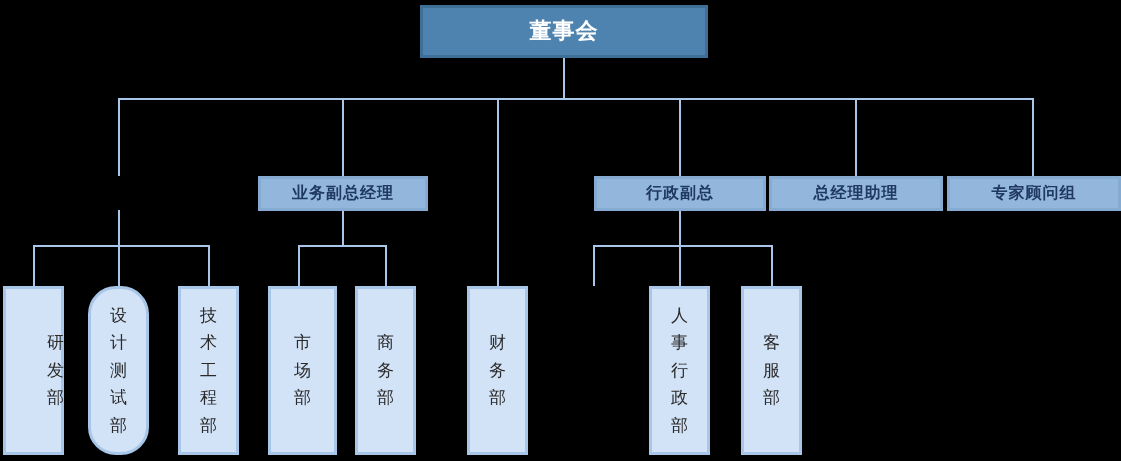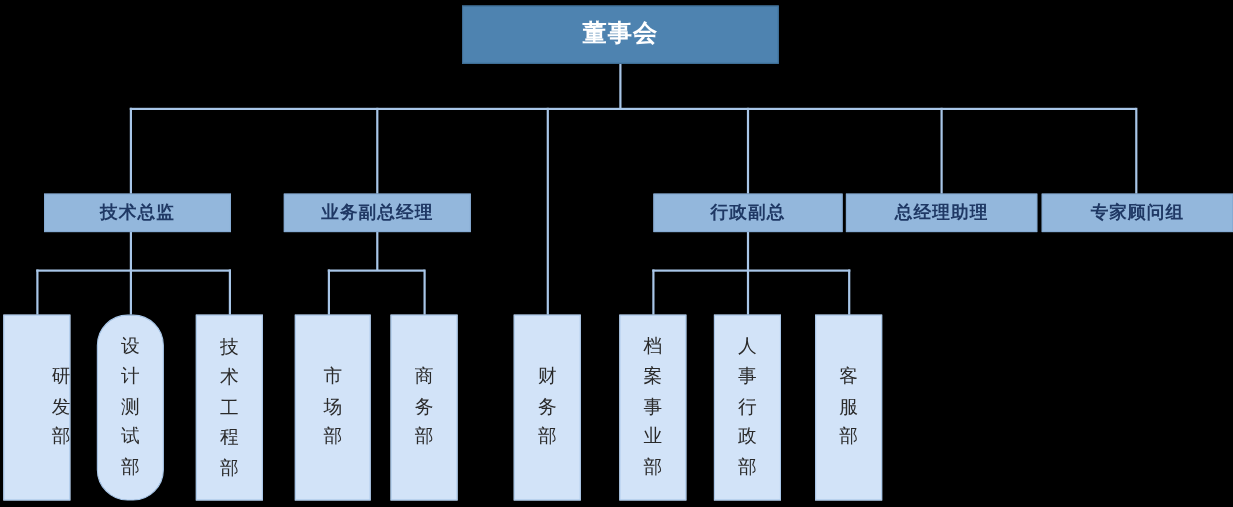--- a/index.html
+++ b/index.html
@@ -26,21 +26,21 @@
   .conn.v { width: 2px; }
 
   
   .node {
     position: absolute;
     box-sizing: border-box;
     display: flex;
     align-items: center;
     justify-content: center;
     text-align: center;
-    border: 1px solid #4c1d95;
+    border: 3px solid #4c1d95;
     line-height: 1.28;
   }
 
   
   .node.level-root {
     background: #4E83B0;
     border-color: #3F6E96;
     color: #FFFFFF;
     font-weight: bold;
     font-size: 22px;
@@ -105,23 +105,20 @@
   <div class="conn v" style="left:679px; top:210px; height:36px;"></div>
   <div class="conn h" style="left:593px; top:245px; width:180px;"></div>
   <div class="conn v" style="left:593px; top:245px; height:41px;"></div>
   <div class="conn v" style="left:679px; top:245px; height:41px;"></div>
   <div class="conn v" style="left:771px; top:245px; height:41px;"></div>
 
   <div class="node level-root" style="left:420px; top:5px; width:288px; height:53px;">
     <span class="label">董事会</span>
   </div>
 
-  <div class="node level-2" style="left:40px; top:176px; width:170px; height:35px;">
-    <span class="label">技术总监</span>
-  </div>
   <div class="node level-2" style="left:258px; top:176px; width:170px; height:35px;">
     <span class="label">业务副总经理</span>
   </div>
   <div class="node level-2" style="left:594px; top:176px; width:172px; height:35px;">
     <span class="label">行政副总</span>
   </div>
   <div class="node level-2" style="left:769px; top:176px; width:174px; height:35px;">
     <span class="label">总经理助理</span>
   </div>
   <div class="node level-2" style="left:947px; top:176px; width:174px; height:35px;">
@@ -139,23 +136,20 @@
   </div>
   <div class="node level-leaf" style="left:268px; top:286px; width:69px; height:169px;">
     <span class="label">市场部</span>
   </div>
   <div class="node level-leaf" style="left:355px; top:286px; width:61px; height:169px;">
     <span class="label">商务部</span>
   </div>
   <div class="node level-leaf" style="left:467px; top:286px; width:61px; height:169px;">
     <span class="label">财务部</span>
   </div>
-  <div class="node level-leaf" style="left:563px; top:286px; width:61px; height:169px;">
-    <span class="label">档案事业部</span>
-  </div>
   <div class="node level-leaf" style="left:649px; top:286px; width:61px; height:169px;">
     <span class="label">人事行政部</span>
   </div>
   <div class="node level-leaf" style="left:741px; top:286px; width:61px; height:169px;">
     <span class="label">客服部</span>
   </div>
 
 </div>
 
 </body></html>

